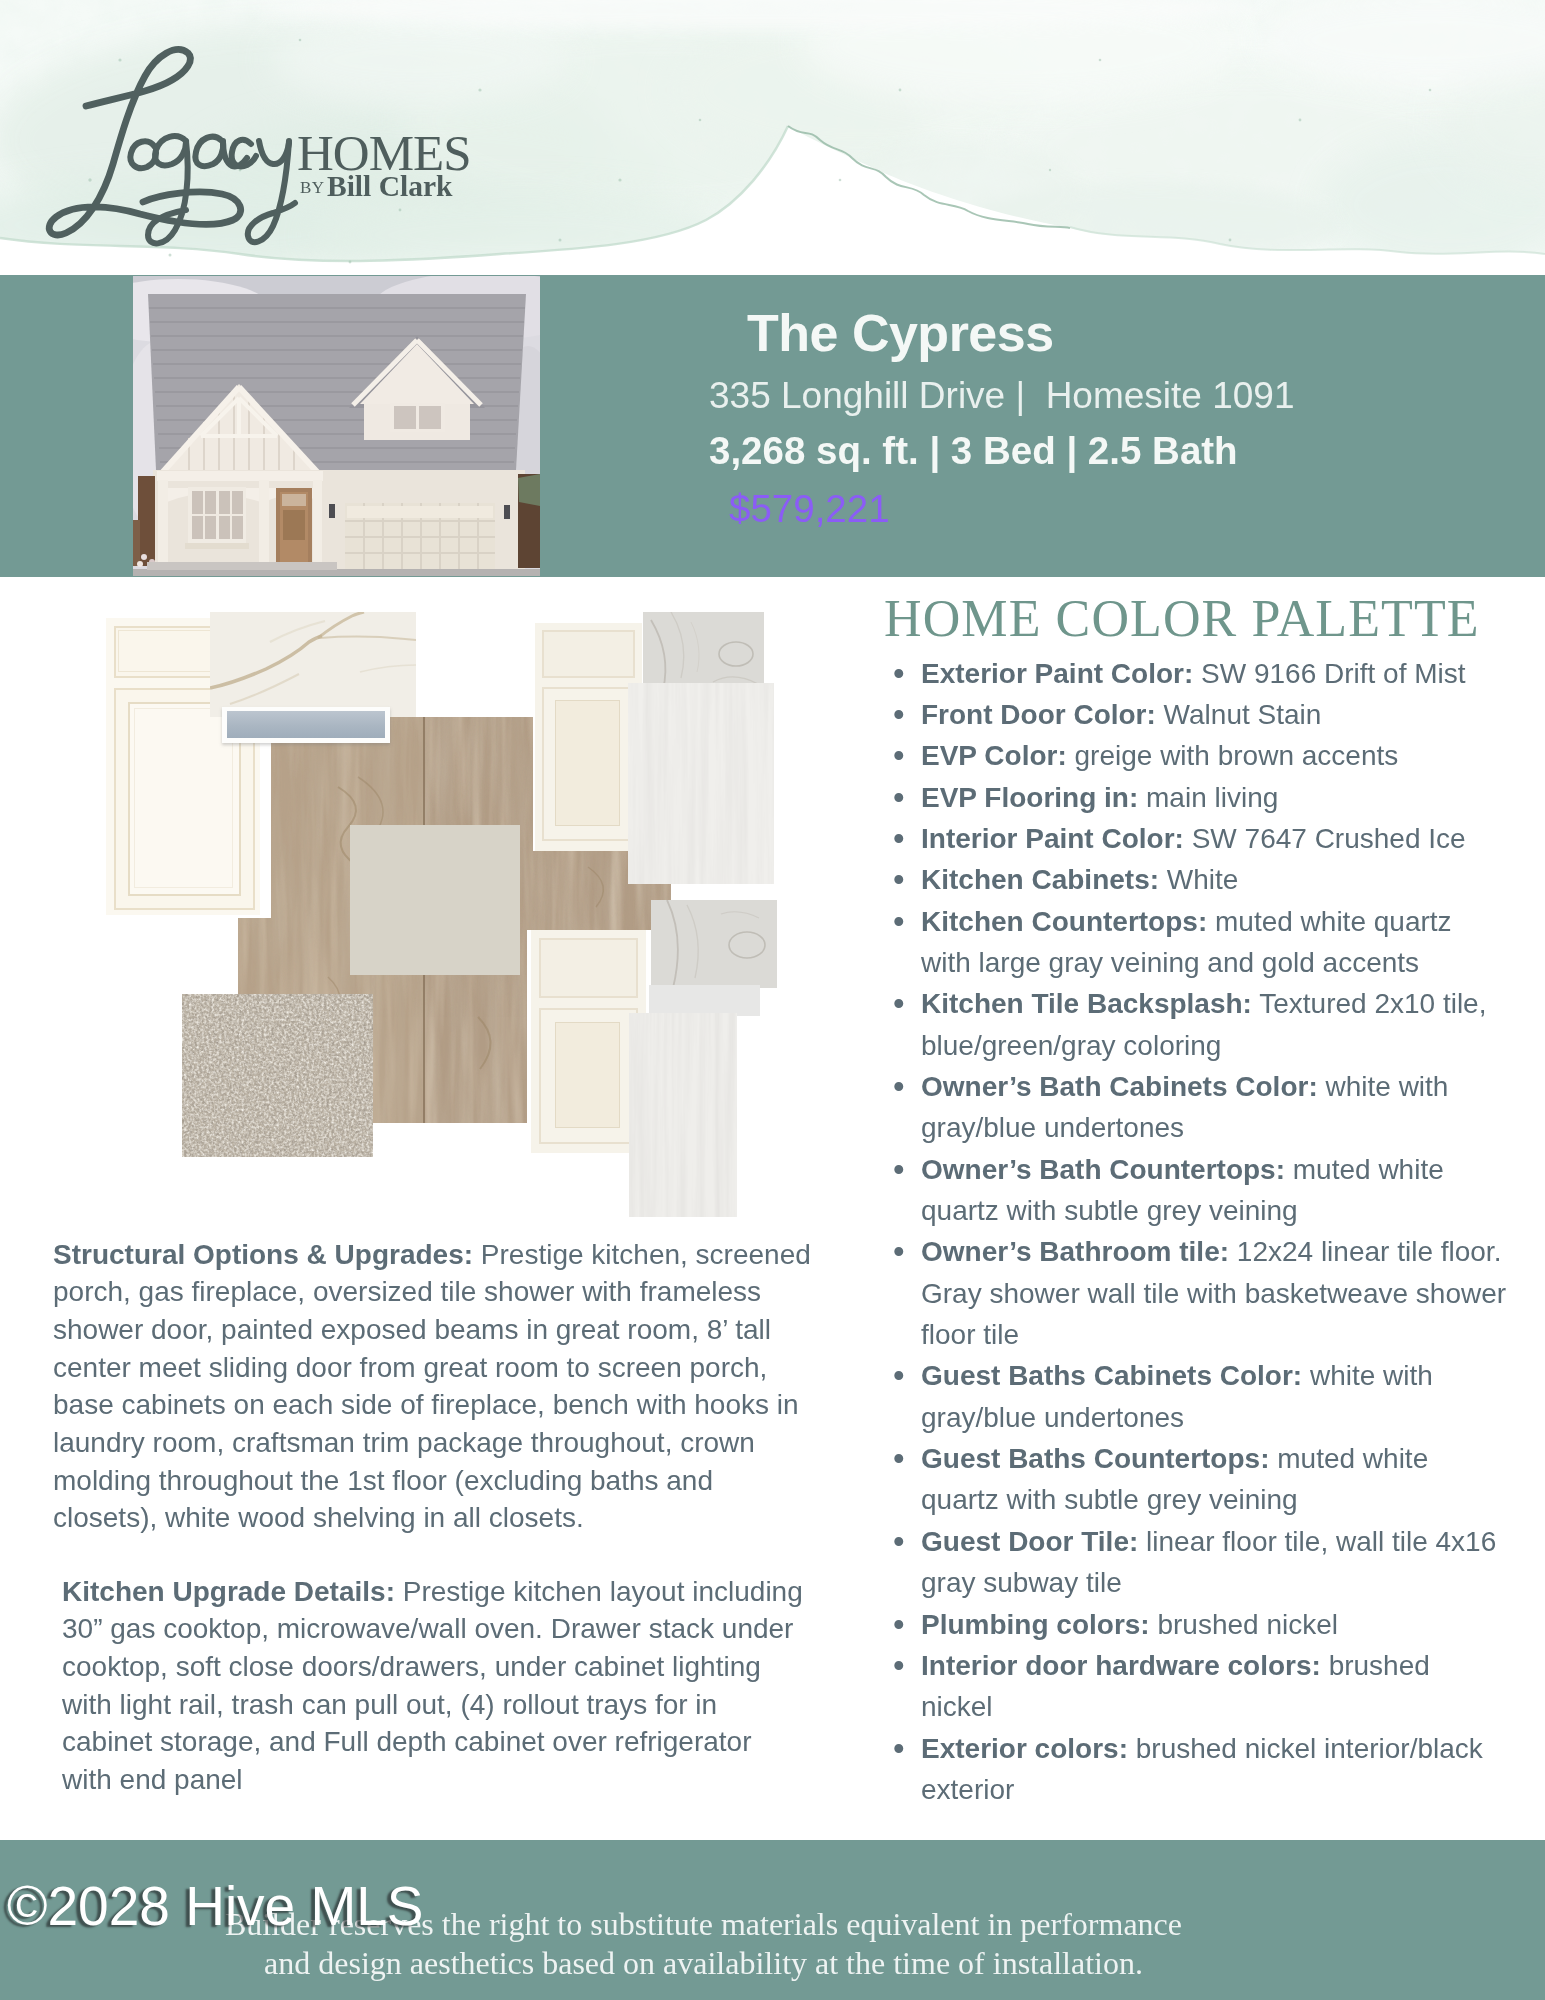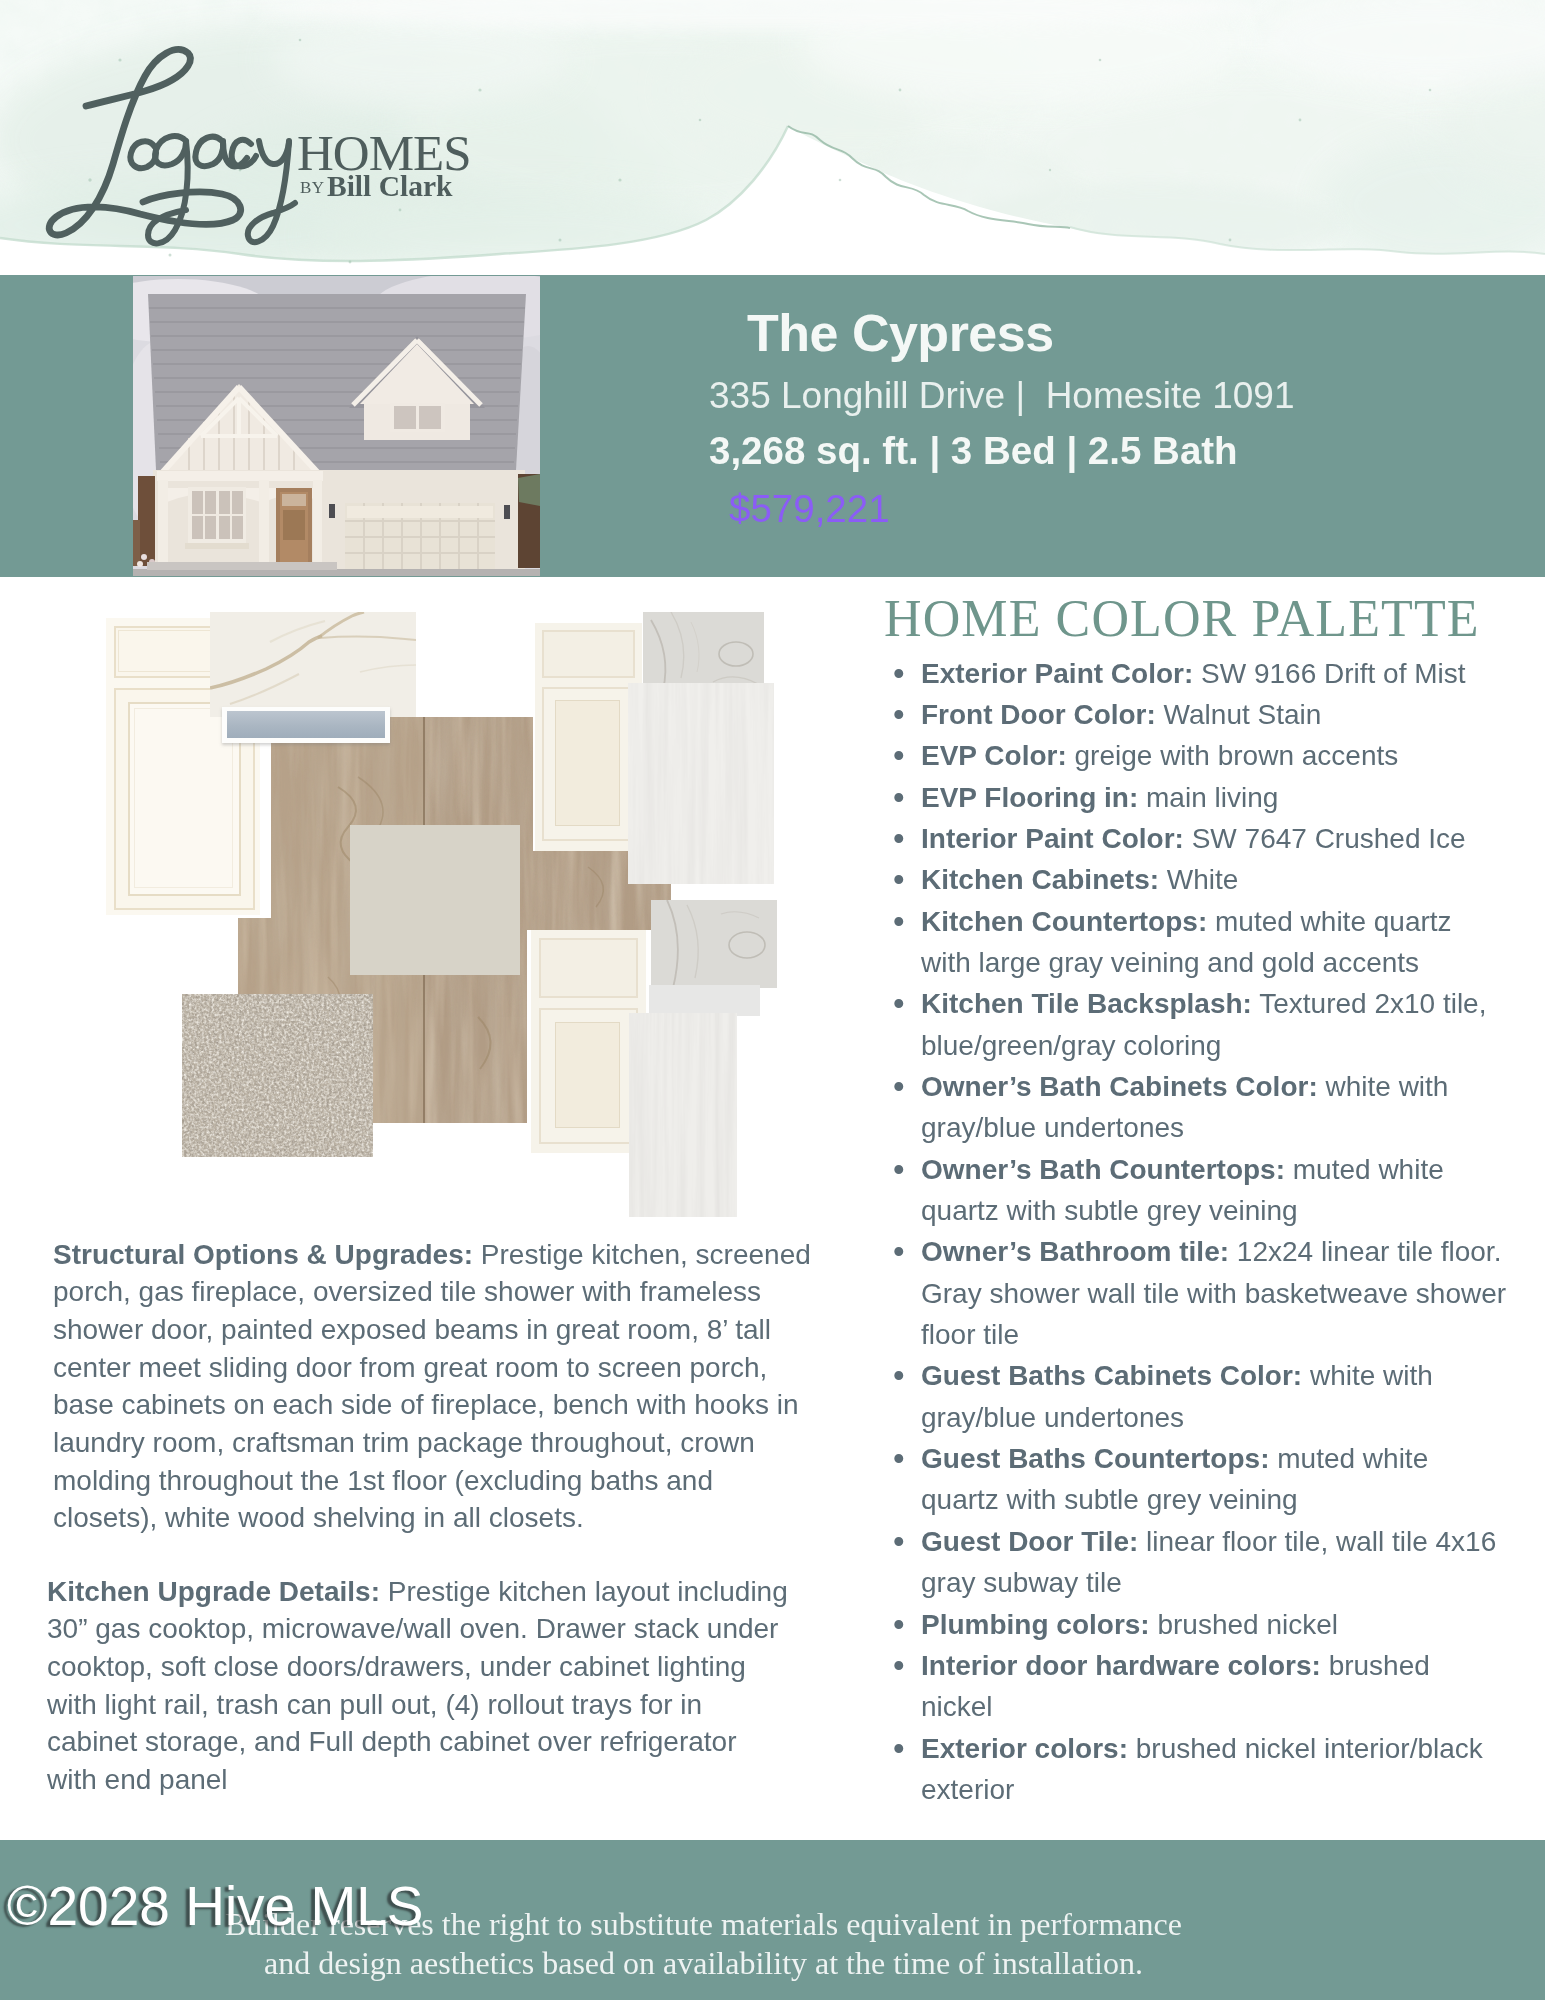--- a/index.html
+++ b/index.html
@@ -358,21 +358,21 @@
 <b>Structural Options &amp; Upgrades:</b> Prestige kitchen, screened<br>
 porch, gas fireplace, oversized tile shower with frameless<br>
 shower door, painted exposed beams in great room, 8’ tall<br>
 center meet sliding door from great room to screen porch,<br>
 base cabinets on each side of fireplace, bench with hooks in<br>
 laundry room, craftsman trim package throughout, crown<br>
 molding throughout the 1st floor (excluding baths and<br>
 closets), white wood shelving in all closets.
 </div>
 
-<div class="abs" style="left:47px;top:1572.5px;width:900px;font-size:28px;line-height:37.7px;color:#5c6c76;white-space:nowrap;">
+<div class="abs" style="left:62px;top:1572.5px;width:900px;font-size:28px;line-height:37.7px;color:#5c6c76;white-space:nowrap;">
 <b>Kitchen Upgrade Details:</b> Prestige kitchen layout including<br>
 30” gas cooktop, microwave/wall oven. Drawer stack under<br>
 cooktop, soft close doors/drawers, under cabinet lighting<br>
 with light rail, trash can pull out, (4) rollout trays for in<br>
 cabinet storage, and Full depth cabinet over refrigerator<br>
 with end panel
 </div>
 
 <div class="abs" style="left:884px;top:592.6px;font-family:Liberation Serif, serif;font-size:52px;line-height:52px;letter-spacing:1.1px;color:#6f968c;">HOME COLOR PALETTE</div>
 

